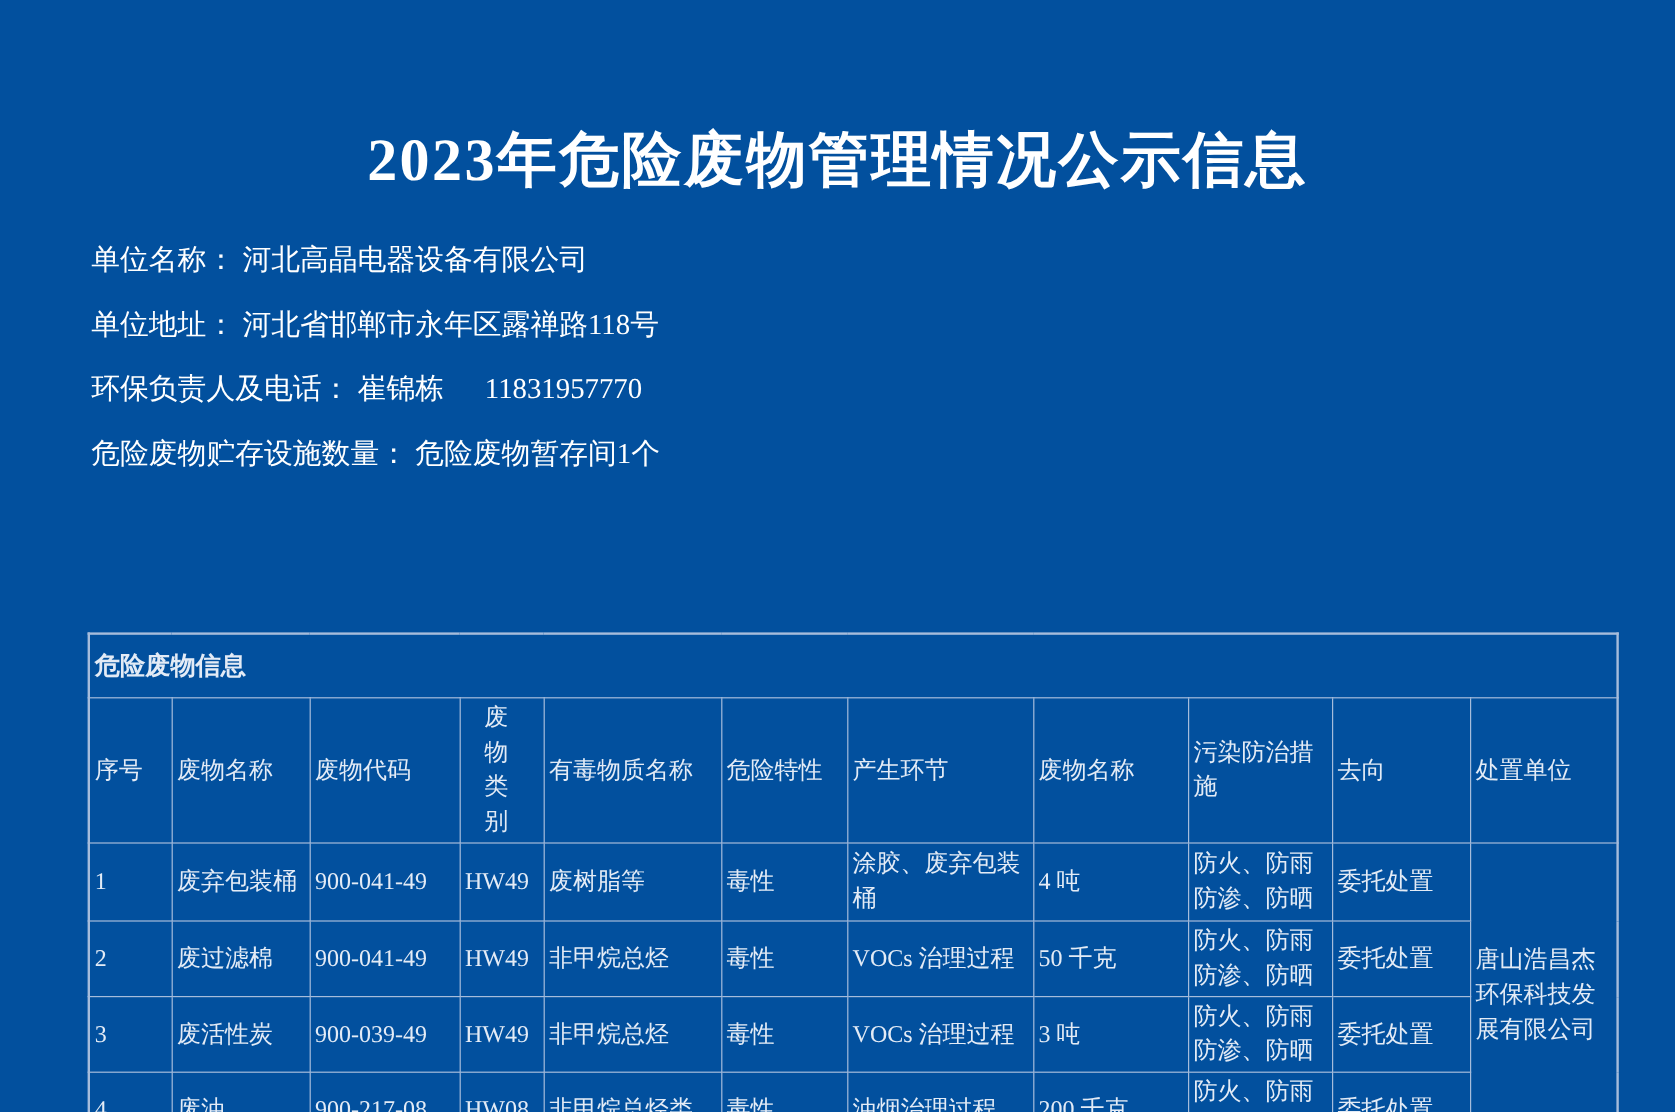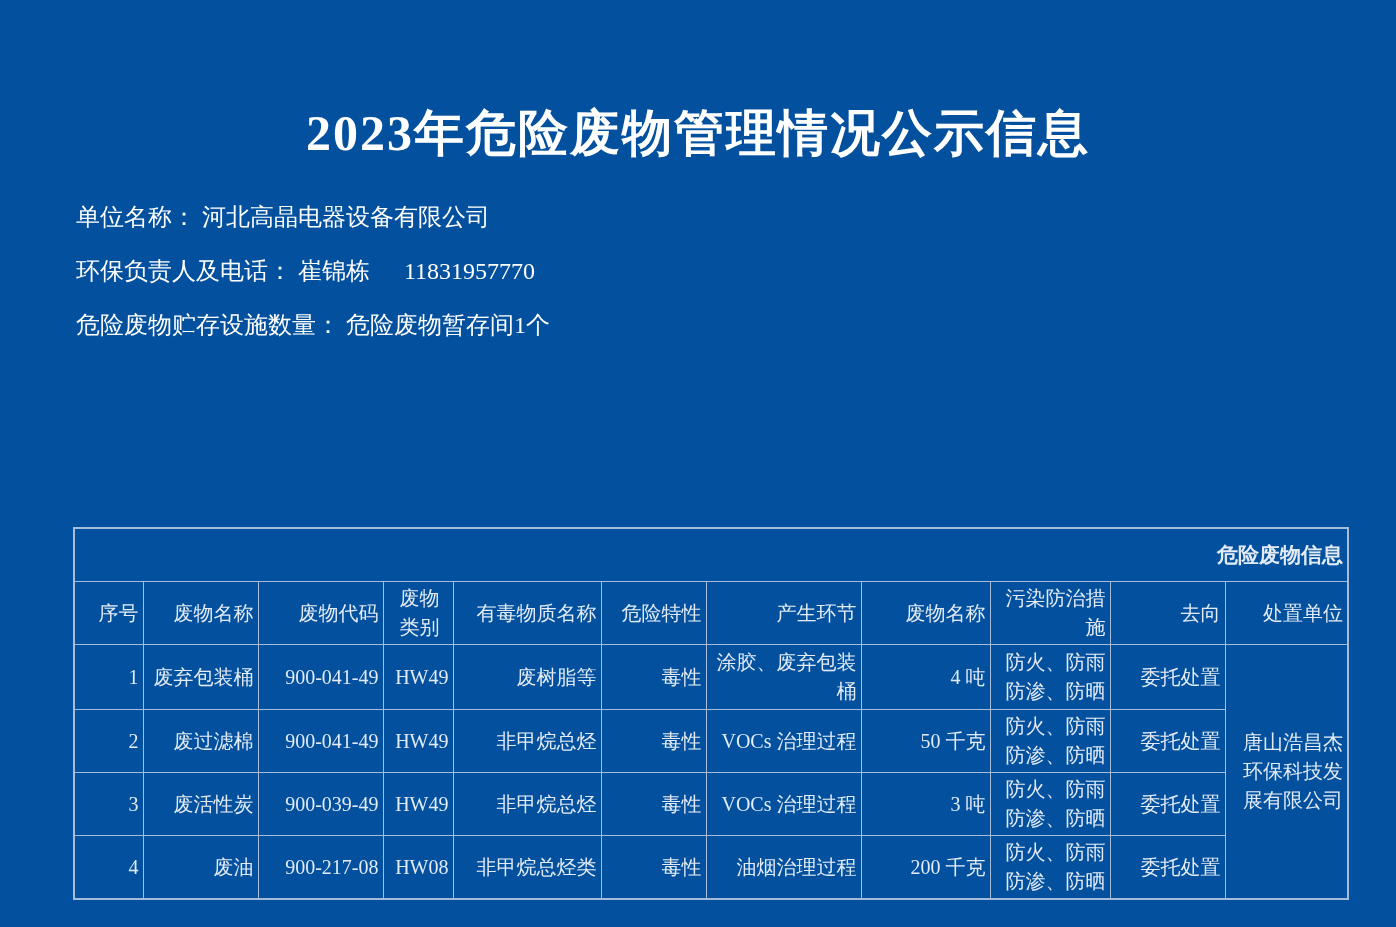--- a/index.html
+++ b/index.html
@@ -42,50 +42,53 @@
     position: absolute;
     left: 73px; top: 527px;
     width: 1274px;
     border-collapse: collapse;
     table-layout: fixed;
     color: #E3EBF6;
     font-size: 20px;
   }
   table.hw-table td, table.hw-table th {
     border: 1px solid #A6BCDB;
-    text-align: right;
+    text-align: left;
     vertical-align: middle;
     padding: 2px 4px;
     font-weight: normal;
     line-height: 1.45;
     overflow: hidden;
   }
   table.hw-table { border: 2px solid #A6BCDB; }
   tr.caption-row td {
     height: 48px;
     font-weight: bold;
     font-size: 21px;
   }
   tr.header-row th { height: 52px; }
-  tr.header-row th.narrow { padding-left: 4px; padding-right: 13px; }
+  tr.header-row th.narrow { padding-left: 20px; padding-right: 13px; }
   tr.data-row-0 td { height: 60px; }
   tr.data-row-1 td { height: 56px; }
   tr.data-row-2 td { height: 56px; }
   tr.data-row-3 td { height: 54px; }
 </style>
 </head>
 <body style="background: rgb(2, 80, 158);">
 
 <div class="page">
 
   <h1 class="title">2023年危险废物管理情况公示信息</h1>
 
   <div class="info-block">
     <div class="info-line">
       <span class="label">单位名称：</span><span class="value">河北高晶电器设备有限公司</span>
+    </div>
+    <div class="info-line">
+      <span class="label">单位地址：</span><span class="value">河北省邯郸市永年区露禅路118号</span>
     </div>
     <div class="info-line">
       <span class="label">环保负责人及电话：</span><span class="value">崔锦栋</span><span class="phone">11831957770</span>
     </div>
     <div class="info-line">
       <span class="label">危险废物贮存设施数量：</span><span class="value">危险废物暂存间1个</span>
     </div>
   </div>
 
   <table class="hw-table">

